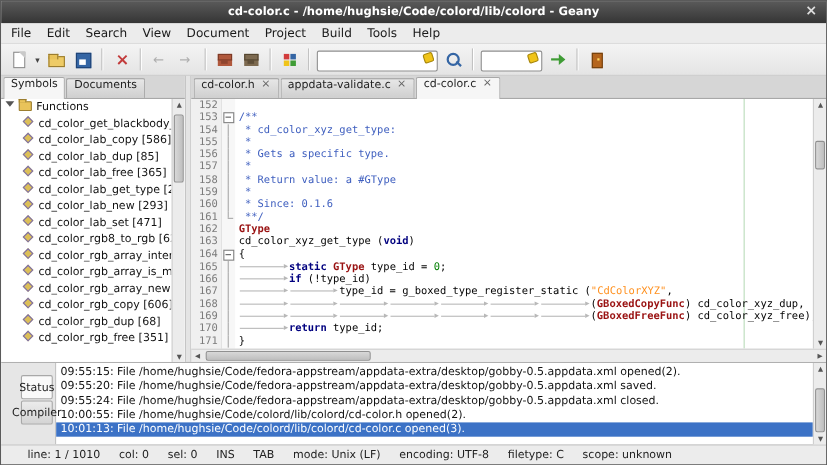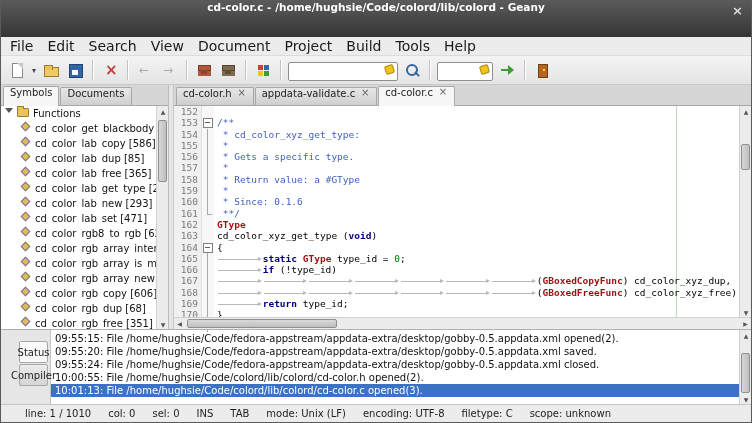--- a/index.html
+++ b/index.html
@@ -1,27 +1,27 @@
 <!DOCTYPE html>
 <html><head>
 <meta charset="utf-8">
 <style>
   *{box-sizing:border-box;margin:0;padding:0}
   html,body{background:#888;font-family:"DejaVu Sans",sans-serif}
   .window{width:752px;height:423px;background:#ececec;border:1px solid #5a5a5a;display:flex;flex-direction:column;overflow:hidden;position:relative}
 
   
-  .titlebar{height:36px;background:linear-gradient(#5a5a5a,#353535);color:#fff;display:flex;align-items:flex-start;justify-content:center;position:relative;flex:0 0 auto}
+  .titlebar{height:20px;background:linear-gradient(#5a5a5a,#353535);color:#fff;display:flex;align-items:center;justify-content:center;position:relative;flex:0 0 auto}
   .titlebar .title{font-size:10.5px;font-weight:bold;white-space:nowrap}
   .win-close{position:absolute;right:6px;top:2px;width:15px;height:15px;color:#ddd;display:flex;align-items:center;justify-content:center}
   .win-close::before{content:"×";font-size:13px;font-weight:bold}
 
   
   .menubar{height:19px;background:#ececec;border-bottom:1px solid #dcdcdc;display:flex;align-items:center;padding-left:2px;flex:0 0 auto}
-  .menu-item{font-size:14px;color:#1a1a1a;padding:1px 7px}
+  .menu-item{font-size:11px;color:#1a1a1a;padding:1px 7px}
 
   
   .toolbar{height:29px;background:linear-gradient(#f4f4f4,#e4e4e4);border-bottom:1px solid #c9c9c9;display:flex;align-items:center;padding:0 4px;flex:0 0 auto}
   .tbtn{width:24px;height:24px;display:flex;align-items:center;justify-content:center;border-radius:2px;flex:0 0 auto}
   .tbtn.disabled .ic{opacity:.35}
   .tsep{width:1px;height:20px;background:#c2c2c2;box-shadow:1px 0 0 #fff;margin:0 5px;flex:0 0 auto}
   .dd{width:10px;height:22px;display:flex;align-items:center;justify-content:center;color:#444}
   .dd::before{content:"▾";font-size:8px}
   .ic{width:16px;height:16px;display:inline-block;position:relative}
   .ic::before,.ic::after{position:absolute}
@@ -350,20 +350,21 @@
             <div class="codeline"><span class="c-cd"> *</span></div>
             <div class="codeline"><span class="c-cd"> * Return value: a #GType</span></div>
             <div class="codeline"><span class="c-cd"> *</span></div>
             <div class="codeline"><span class="c-cd"> * Since: 0.1.6</span></div>
             <div class="codeline"><span class="c-cd"> **/</span></div>
             <div class="codeline"><span class="c-ty">GType</span></div>
             <div class="codeline"><span class="c-df">cd_color_xyz_get_type (</span><span class="c-kw">void</span><span class="c-df">)</span></div>
             <div class="codeline"><span class="c-df">{</span></div>
             <div class="codeline"><span class="tab"></span><span class="c-kw">static</span><span class="c-df"> </span><span class="c-ty">GType</span><span class="c-df"> type_id = </span><span class="c-num">0</span><span class="c-df">;</span></div>
             <div class="codeline"><span class="tab"></span><span class="c-kw">if</span><span class="c-df"> (!type_id)</span></div>
+            <div class="codeline"><span class="tab"></span><span class="tab"></span><span class="c-df">type_id = g_boxed_type_register_static (</span><span class="c-str">"CdColorXYZ"</span><span class="c-df">,</span></div>
             <div class="codeline"><span class="tab"></span><span class="tab"></span><span class="tab"></span><span class="tab"></span><span class="tab"></span><span class="tab"></span><span class="tab"></span><span class="c-df">(</span><span class="c-ty">GBoxedCopyFunc</span><span class="c-df">) cd_color_xyz_dup,</span></div>
             <div class="codeline"><span class="tab"></span><span class="tab"></span><span class="tab"></span><span class="tab"></span><span class="tab"></span><span class="tab"></span><span class="tab"></span><span class="c-df">(</span><span class="c-ty">GBoxedFreeFunc</span><span class="c-df">) cd_color_xyz_free);</span></div>
             <div class="codeline"><span class="tab"></span><span class="c-kw">return</span><span class="c-df"> type_id;</span></div>
             <div class="codeline"><span class="c-df">}</span></div>
           </div>
         <div class="sb-v">
           <span class="sb-arrow up"></span>
           <div class="sb-thumb-v" style="top:38px;height:26px"></div>
           <span class="sb-arrow down"></span>
         </div>

